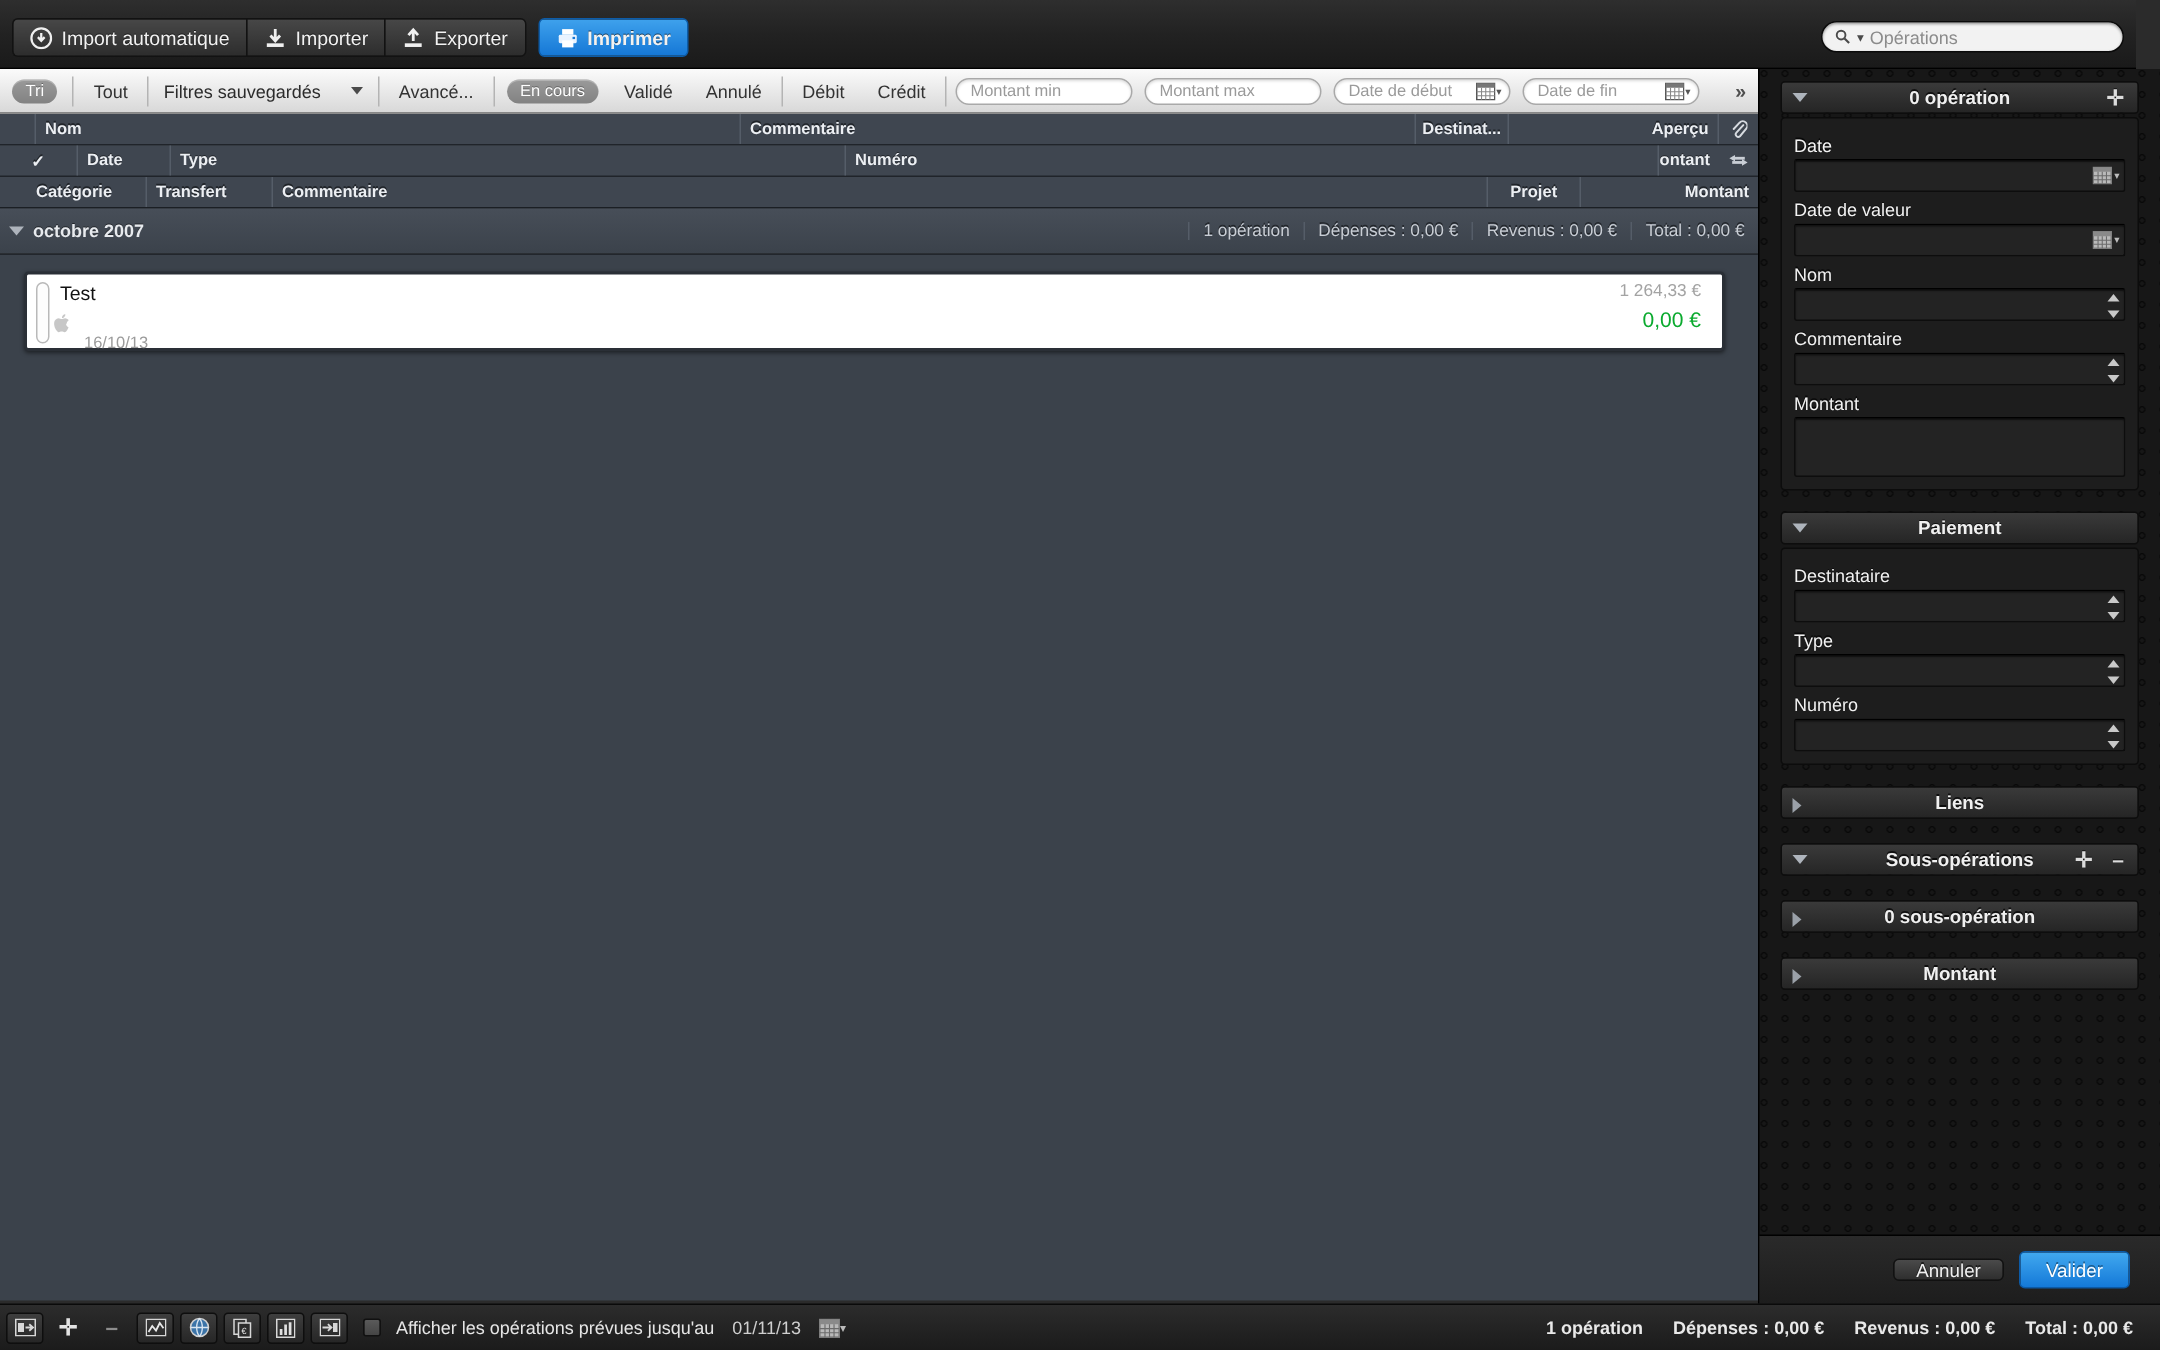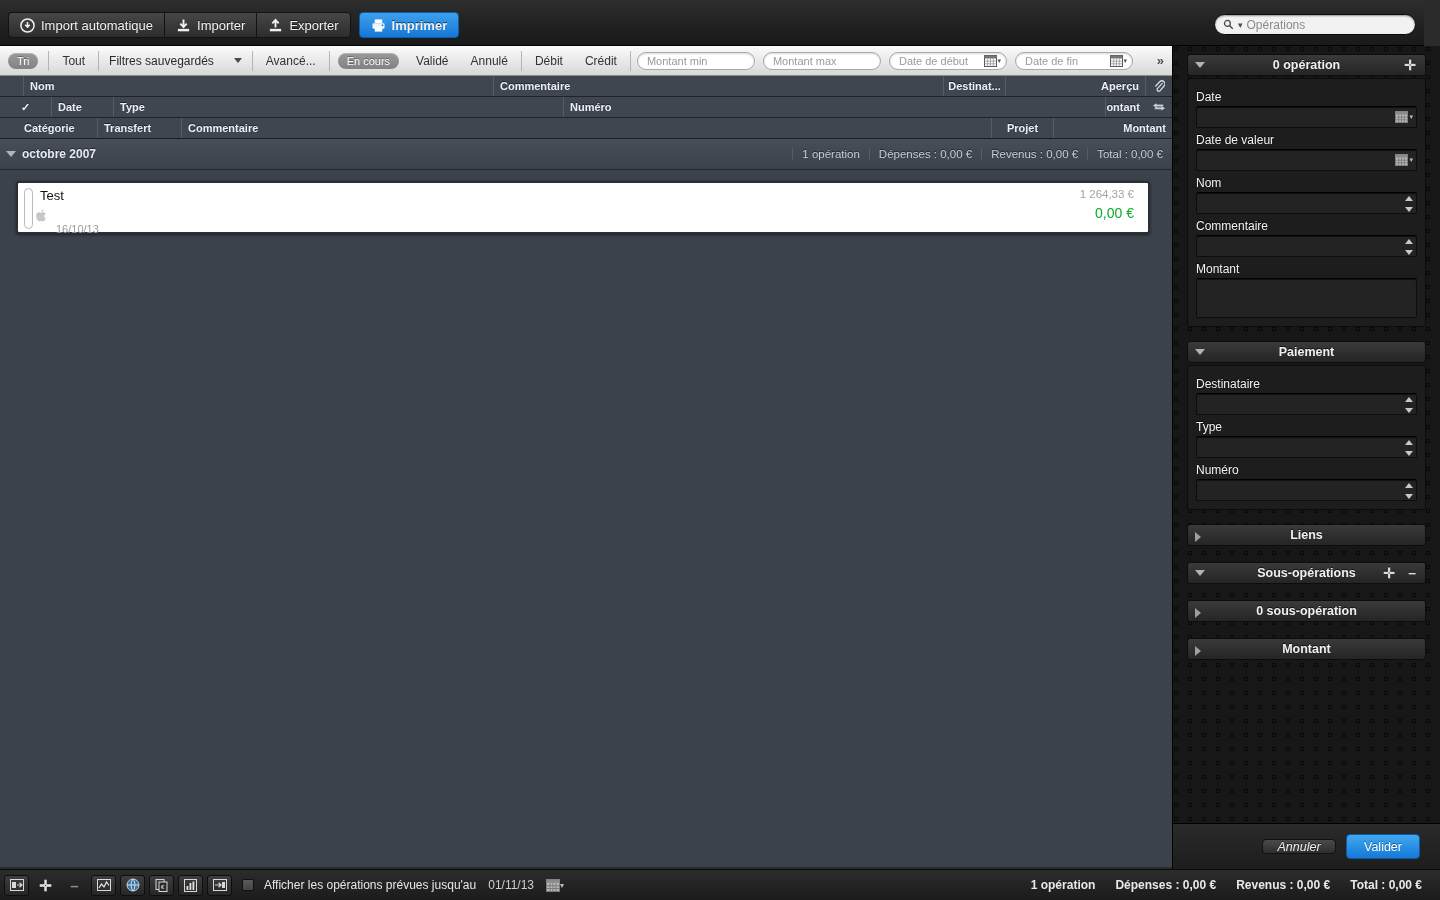--- a/index.html
+++ b/index.html
@@ -198,21 +198,20 @@
     background:linear-gradient(to bottom,#2a2a2a,#1d1d1d);
     border-top:1px solid #000;
     display:flex; align-items:center; justify-content:flex-end; gap:10px; padding-right:20px;
   }
   .btn-grey{
     min-width:74px; height:15px; padding:0 14px;
     background:linear-gradient(to bottom,#4a4a4a,#2e2e2e);
     border:1px solid #111; border-radius:4px;
     color:#f0f0f0; font-size:12.5px; display:flex;align-items:center;justify-content:center;
     text-shadow:0 -1px 0 rgba(0,0,0,.6);
-    font-style:italic;
   }
   .btn-blue{
     min-width:74px; height:25px; padding:0 14px;
     background:linear-gradient(to bottom,#41a8ef,#1479d8);
     border:1px solid #0c5aa6; border-radius:4px;
     color:#fff; font-size:12.5px; display:flex;align-items:center;justify-content:center;
     text-shadow:0 -1px 0 rgba(0,0,0,.4);
   }
 </style>
 </head>

